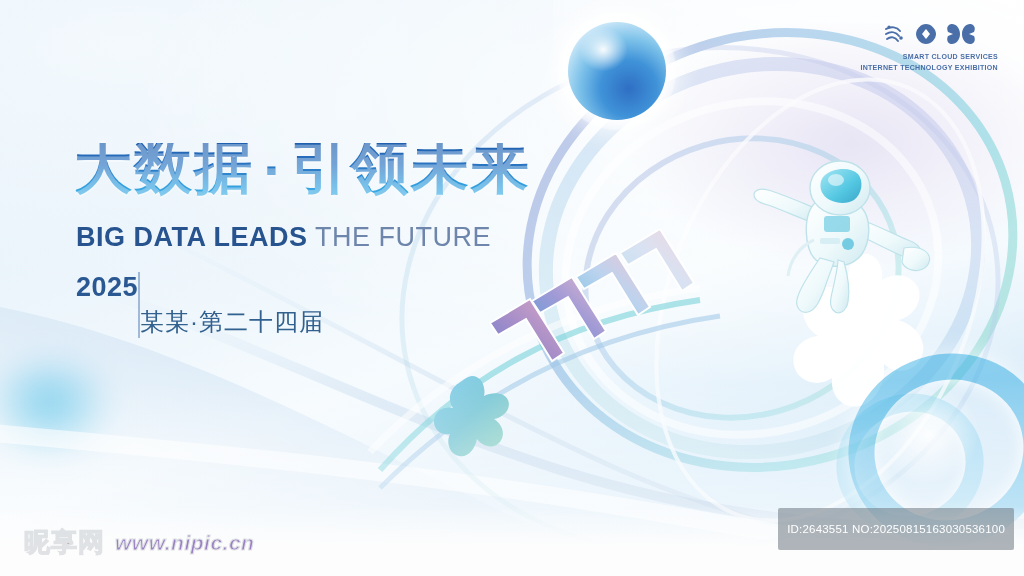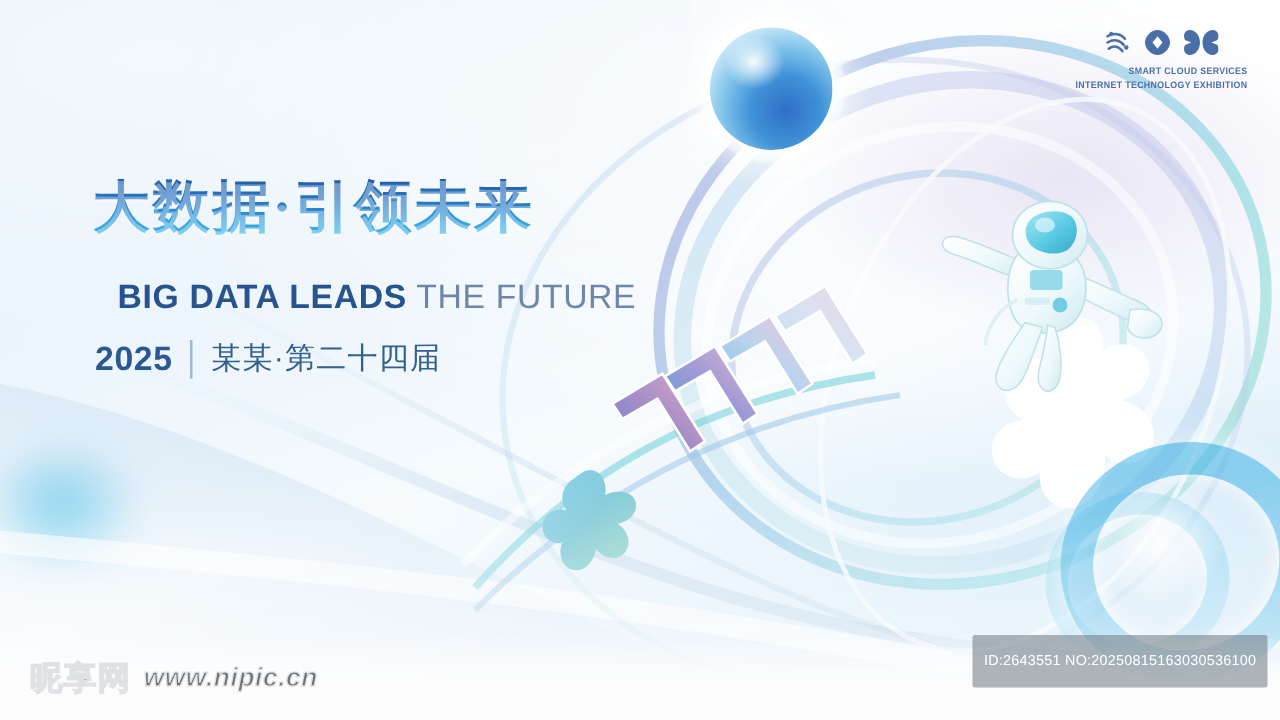--- a/index.html
+++ b/index.html
@@ -60,42 +60,43 @@
     border:18px solid rgba(120,205,238,.45);transform:rotate(-18deg);
     box-shadow:inset 0 0 14px rgba(255,255,255,.8);
   }
   
   .splat{position:absolute;}
   
   .astro{position:absolute;left:728px;top:150px;width:230px;height:180px;}
   
   .headline{
     position:absolute;left:74px;top:143px;
-    font-size:46px;font-weight:700;letter-spacing:2px;line-height:1;
-    font-family:Liberation Serif, serif;
+    font-size:58px;font-weight:700;letter-spacing:2px;line-height:1;
+    font-family:Liberation Mono, monospace;
     background:linear-gradient(180deg,#1f5fae 0%,#2a74c2 38%,#2f9bdc 70%,#46b9ea 100%);
     -webkit-background-clip:text;background-clip:text;color:transparent;
     text-shadow:0 2px 0 rgba(255,255,255,.35);
     white-space:nowrap;
   }
   .subline{
-    position:absolute;left:94px;top:222px;white-space:nowrap;
+    position:absolute;left:76px;top:222px;white-space:nowrap;
     font-size:27px;letter-spacing:.5px;
   }
   .subline .b{font-weight:700;color:#27538f;}
   .subline .l{font-weight:400;color:#6e86ab;}
   .meta{position:absolute;left:76px;top:270px;display:flex;align-items:stretch;}
   .meta-date{
     font-size:27px;font-weight:700;color:#2a5893;line-height:1.28;
-    letter-spacing:.5px;text-align:left;padding-right:14px;
+    letter-spacing:.5px;text-align:left;
   }
   .meta-rule{width:0;border-left:2px solid #9fb9d6;margin:2px 0;}
   .meta-txt{
-    padding-left:15px;font-size:24px;color:#33618f;line-height:1.45;
+    font-size:24px;color:#33618f;line-height:1.45;
     letter-spacing:1px;
+    margin-top:35px;
   }
   
   .logo{position:absolute;right:22px;top:22px;text-align:right;}
   .logo-marks{display:flex;gap:9px;align-items:center;justify-content:center;}
   .logo-cap{
     margin-top:6px;color:#4a6fa8;font-size:7.5px;font-weight:700;
     letter-spacing:.3px;line-height:1.45;white-space:nowrap;
     transform:scaleX(.94);transform-origin:center;
   }
   
@@ -105,21 +106,21 @@
   }
   .watermark{
     position:absolute;left:24px;bottom:16px;display:flex;align-items:center;gap:10px;
     opacity:.55;
   }
   .wm-cn{
     font-size:26px;font-weight:700;color:#7f1d1d;letter-spacing:1px;
     -webkit-text-stroke:1.2px #c9cdd2;text-shadow:0 1px 0 rgba(255,255,255,.9);
   }
   .wm-url{
-    font-size:21px;font-style:italic;font-weight:700;color:#000000;letter-spacing:.5px;
+    font-size:21px;font-style:italic;font-weight:700;color:#4c1d95;letter-spacing:.5px;
     -webkit-text-stroke:1.1px #c9cdd2;
   }
   .idbar{
     position:absolute;right:10px;bottom:26px;
     background:rgba(110,120,130,.55);color:#fff;
     font-size:11.5px;letter-spacing:.2px;padding:15px 9px;border-radius:2px;
     white-space:nowrap;
   }
 </style>
 </head>

